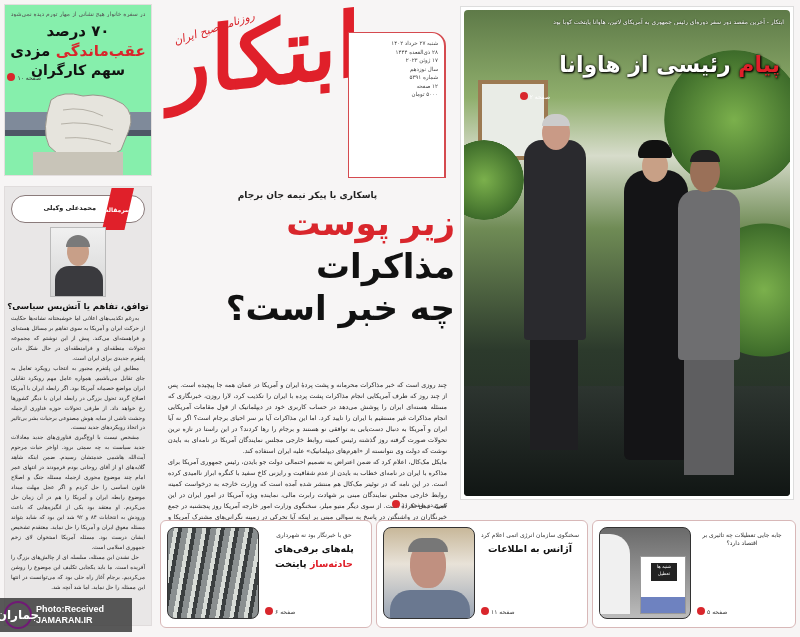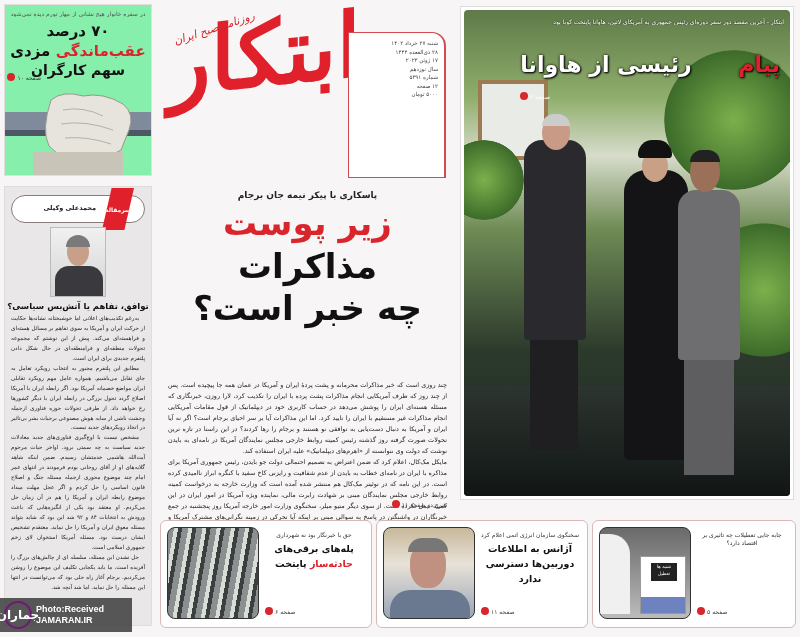--- a/index.html
+++ b/index.html
@@ -20,32 +20,32 @@
   
   .masthead { position: absolute; left: 160px; top: 4px; width: 295px; height: 180px; }
   .logo-text { position: absolute; left: 8px; top: 6px; font-family: "DejaVu Serif", serif; font-size: 88px; font-weight: bold; color: #e0202a; letter-spacing: -6px; transform: rotate(-6deg) skewX(-6deg); line-height: 1; }
   .logo-sub { position: absolute; left: 12px; top: 18px; font-family: "DejaVu Serif", serif; font-style: italic; font-size: 11px; color: #d9262c; transform: rotate(-18deg); }
   .date-box { position: absolute; left: 188px; top: 28px; width: 98px; height: 146px; border: 1.5px solid #d54a4f; border-radius: 0 14px 0 0; border-right-width: 2px; background: #fff; padding: 6px 6px; }
   .date-box div { font-size: 5.5px; color: #444; line-height: 1.55; text-align: right; }
 
   
   .main-story { position: absolute; left: 160px; top: 186px; width: 295px; height: 330px; }
   .main-kicker { font-size: 9px; font-weight: bold; text-align: center; color: #222; margin-top: 4px; }
-  .main-headline { font-size: 34px; font-weight: bold; text-align: center; color: #111; line-height: 1.25; margin-top: 2px; letter-spacing: -1px; }
+  .main-headline { font-size: 34px; font-weight: bold; text-align: right; color: #111; line-height: 1.25; margin-top: 2px; letter-spacing: -1px; }
   .main-headline .red { color: #d9262c; }
   .main-body { font-size: 6.4px; line-height: 1.72; color: #222; text-align: justify; padding: 6px 8px 0 8px; margin-top: 44px; }
   .main-body p { margin-bottom: 0; }
   .main-story .page-ref { position: absolute; right: 8px; bottom: 8px; }
 
   
   .lead { position: absolute; left: 460px; top: 6px; width: 334px; height: 494px; border: 1px solid #ddd; background: #fff; padding: 3px; }
   .lead-photo { position: relative; width: 100%; height: 100%; overflow: hidden; background: linear-gradient(180deg, #5e7a48 0%, #8fae6c 18%, #d7dccb 30%, #6f8b55 45%, #2c3a2c 70%, #1d2420 100%); border-radius: 4px; }
   .lead-caption { position: absolute; top: 8px; left: 6px; right: 6px; font-size: 6px; color: #fff; text-align: right; text-shadow: 0 0 2px #000; white-space: nowrap; overflow: hidden; }
   .lead-title { position: absolute; top: 42px; right: 10px; font-size: 22px; font-weight: bold; color: #fff; text-shadow: 0 0 3px #000, 1px 1px 2px #000; }
-  .lead-title .red { color: #e0202a; margin-left: 39px; }
+  .lead-title .red { color: #e0202a; }
   .lead-photo .page-ref { position: absolute; top: 82px; right: 240px; color: #fff; }
   .window { position: absolute; left: 14px; top: 70px; width: 70px; height: 80px; border: 4px solid #9c7a52; background: #e9ece6; }
   .plant { position: absolute; border-radius: 50%; background: radial-gradient(circle, #7bb04c 0%, #3d6b2a 70%, transparent 71%); }
   .person { position: absolute; }
   .p1-body { left: 60px; top: 130px; width: 62px; height: 200px; background: #2a2a2e; border-radius: 18px 18px 4px 4px; }
   .p1-head { left: 78px; top: 106px; width: 28px; height: 34px; border-radius: 50%; background: #c99a86; }
   .p1-hair { left: 78px; top: 104px; width: 28px; height: 12px; border-radius: 14px 14px 0 0; background: #ccc; }
   .p1-legs { left: 66px; top: 320px; width: 48px; height: 120px; background: #1f1f22; }
   .p2-body { left: 160px; top: 160px; width: 64px; height: 290px; background: #141416; border-radius: 22px 22px 6px 6px; }
   .p2-head { left: 178px; top: 140px; width: 26px; height: 32px; border-radius: 50%; background: #c8a086; }
@@ -219,21 +219,20 @@
   <div class="teaser t2">
     <div class="t-img portrait">
       <div class="suit"></div>
         <div class="face"></div>
         <div class="hair"></div>
     </div>
     <div class="t-text">
       <div class="t-kicker">سخنگوی سازمان انرژی اتمی اعلام کرد</div>
       <div class="t-title">
         <div>آژانس به اطلاعات</div>
-        <div>دوربین‌ها دسترسی ندارد</div>
       </div>
     </div>
     <div class="page-ref">
       <span>صفحه ۱۱</span>
         <span class="dot"></span>
     </div>
   </div>
 
   <div class="teaser t3">
     <div class="t-img calendar-img">

